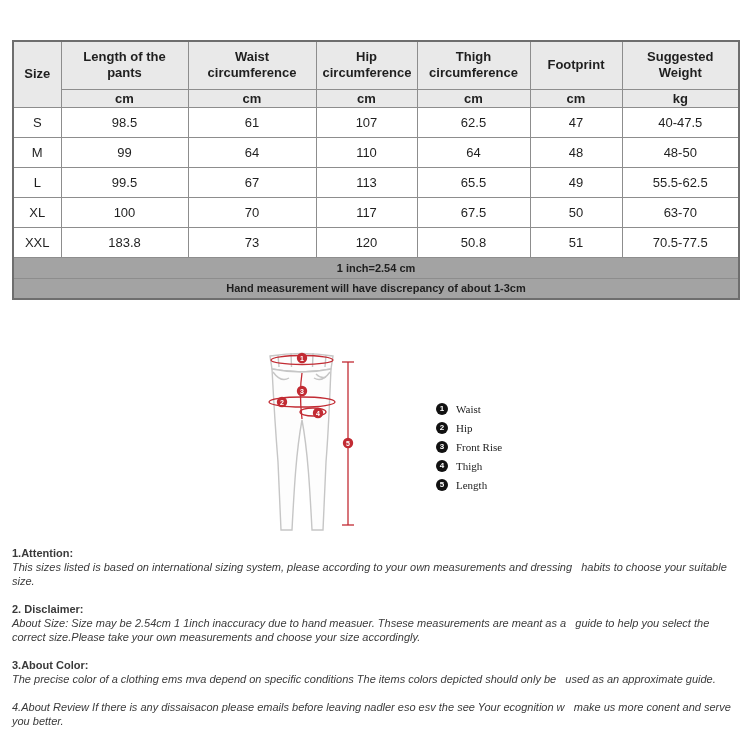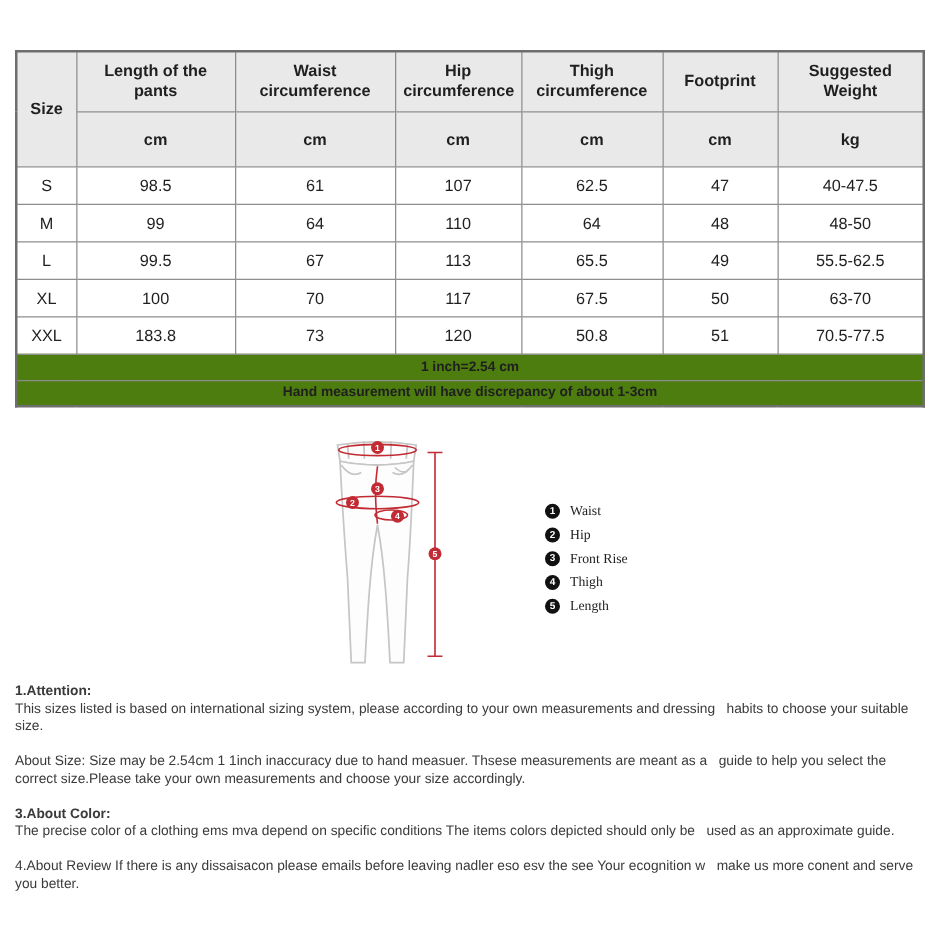--- a/index.html
+++ b/index.html
@@ -17,44 +17,44 @@
     border-collapse:collapse;table-layout:fixed;
     border:2px solid #6e6e6e;
   }
   .size-table th,.size-table td{
     border:1px solid #8d8d8d;
     text-align:center;vertical-align:middle;
     color:#1f1f1f;font-size:13px;
   }
   .size-table thead th{background:#e9e9e9;font-weight:bold;height:24px;}
   .size-table thead tr:first-child th{height:48px;padding:2px 6px;line-height:1.25;}
-  .size-table thead tr.units th{height:44px;}
+  .size-table thead tr.units th{height:18px;}
   .size-table tbody td{height:30px;background:#fff;font-weight:normal;}
   .size-table tfoot td{
-    height:21px;background:#4d7c0f;font-weight:bold;font-size:11px;
+    height:21px;background:#a3a3a3;font-weight:bold;font-size:11px;
   }
   .c1{width:48px}.c2{width:127px}.c3{width:128px}.c4{width:101px}
   .c5{width:113px}.c6{width:92px}.c7{width:117px}
 
   
   .pants-svg{position:absolute;left:258px;top:340px;}
   .legend{position:absolute;left:436px;top:399px;}
   .legend-item{display:flex;align-items:center;height:19px;}
   .legend-badge{
     display:inline-flex;align-items:center;justify-content:center;
     width:12px;height:12px;border-radius:50%;background:#111;
     color:#fff;font-size:8px;font-weight:bold;flex:0 0 12px;
   }
   .legend-label{margin-left:8px;font-size:11px;color:#222;font-family:Liberation Serif, serif;}
 
   
   .notes{position:absolute;left:12px;top:546px;width:732px;color:#3a3a3a;}
   .note{margin-bottom:14px;}
   .note-heading{font-size:11px;line-height:14px;white-space:pre-wrap;font-weight:bold;}
-  .note-body{font-size:11px;line-height:14px;white-space:pre-wrap;}
+  .note-body{font-size:11px;line-height:14px;white-space:pre-wrap;font-style:italic;}
 </style>
 </head>
 <body>
 
 <div class="page">
 
   <table class="size-table">
     <colgroup>
       <col class="c1">
         <col class="c2">
@@ -211,20 +211,21 @@
         <span class="legend-label">Length</span>
       </div>
     </div>
 
   <div class="notes">
       <div class="note">
         <div class="note-heading">1.Attention:</div>
         <div class="note-body">This sizes listed is based on international sizing system, please according to your own measurements and dressing   habits to choose your suitable size.</div>
       </div>
       <div class="note">
+        <div class="note-heading">2. Disclaimer:</div>
         <div class="note-body">About Size: Size may be 2.54cm 1 1inch inaccuracy due to hand measuer. Thsese measurements are meant as a   guide to help you select the correct size.Please take your own measurements and choose your size accordingly.</div>
       </div>
       <div class="note">
         <div class="note-heading">3.About Color:</div>
         <div class="note-body">The precise color of a clothing ems mva depend on specific conditions The items colors depicted should only be   used as an approximate guide.</div>
       </div>
       <div class="note">
         <div class="note-body">4.About Review If there is any dissaisacon please emails before leaving nadler eso esv the see Your ecognition w   make us more conent and serve you better.</div>
       </div>
     </div>

